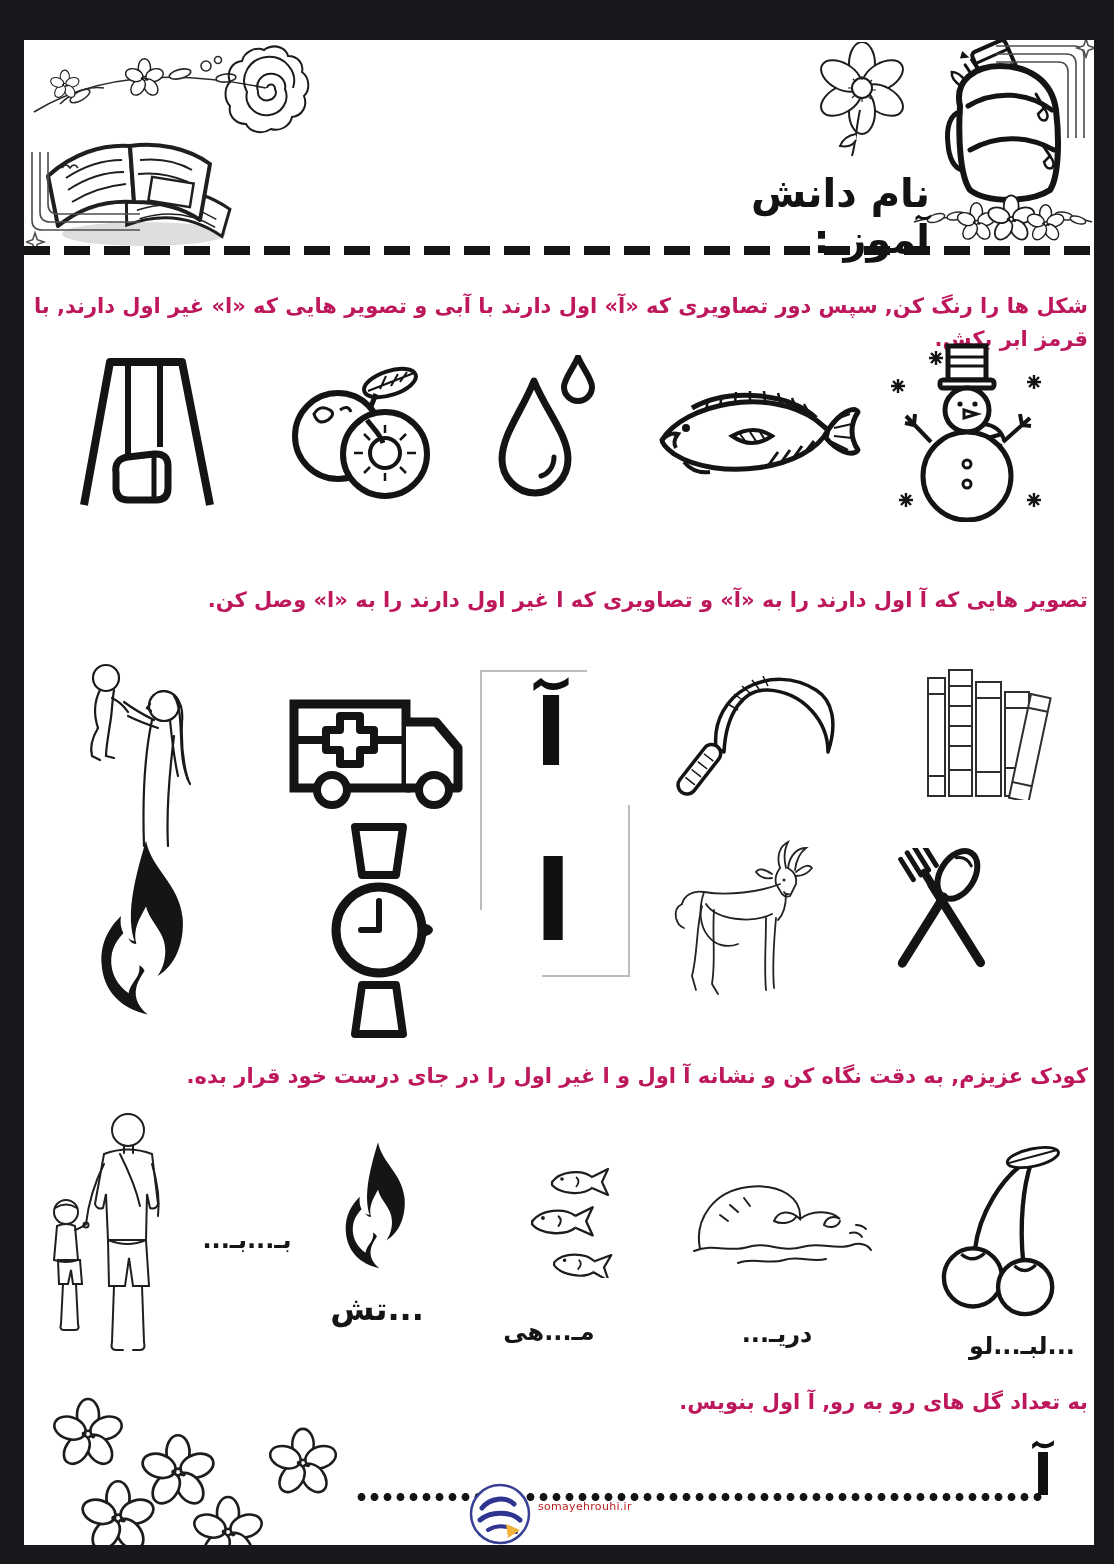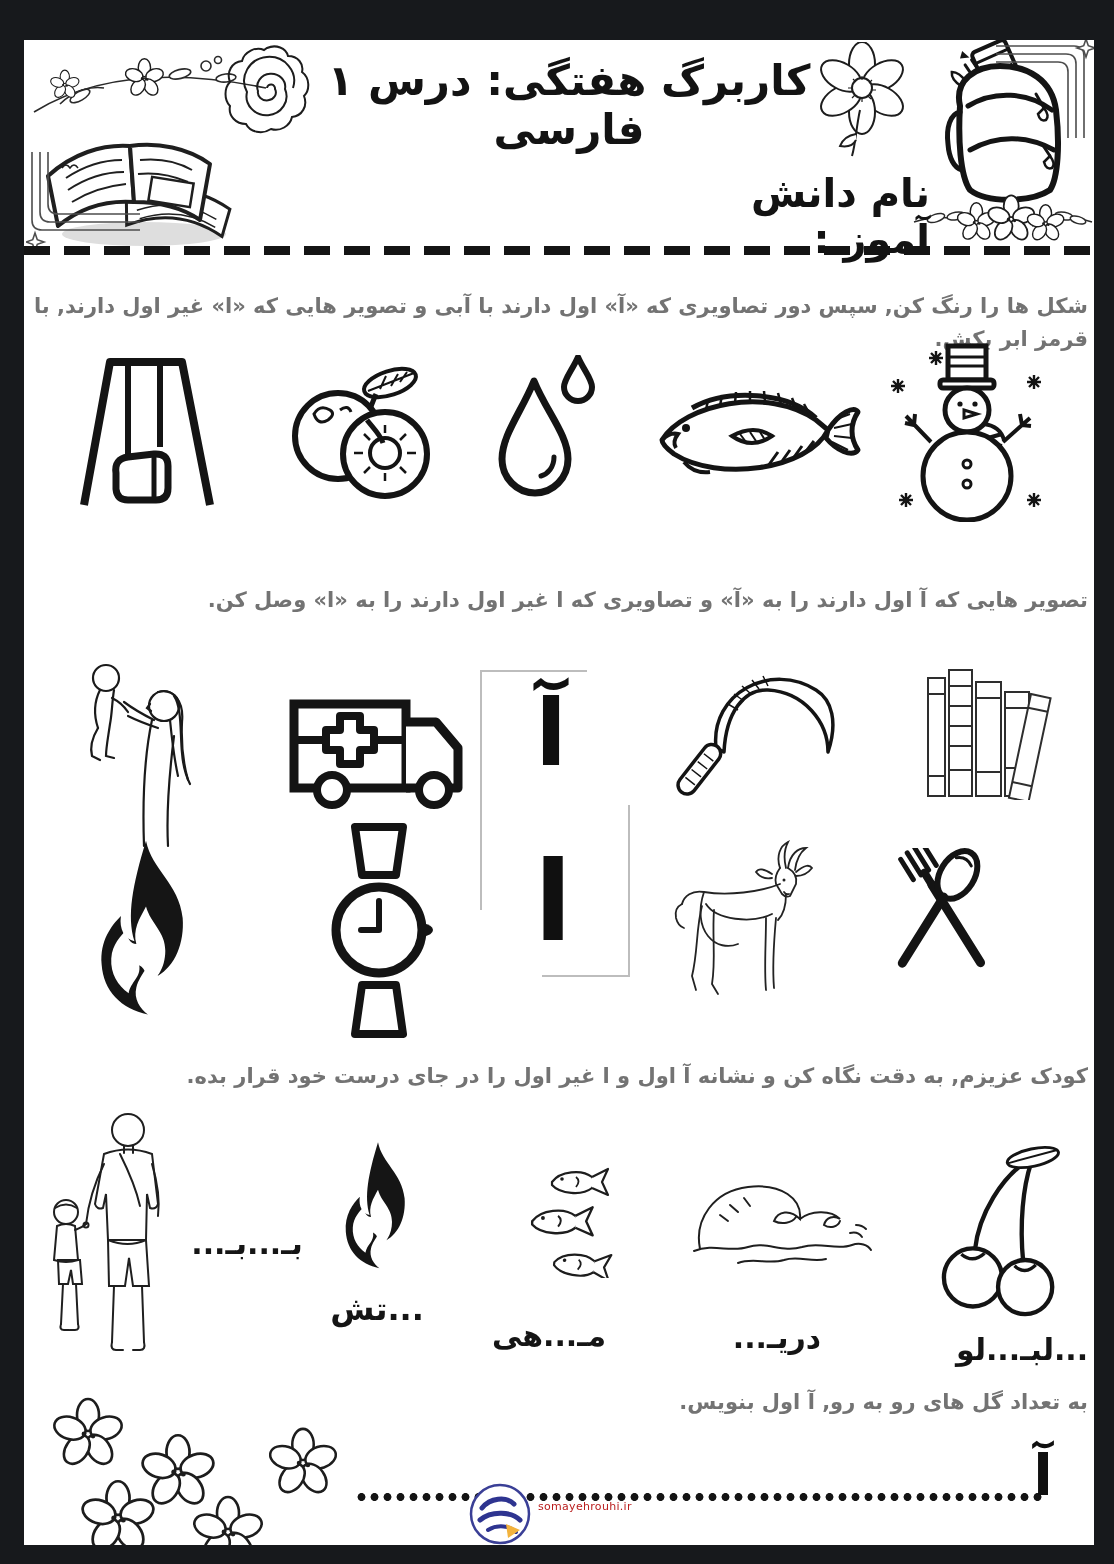--- a/index.html
+++ b/index.html
@@ -1,23 +1,23 @@
 <!DOCTYPE html>
 <html lang="fa"><head>
 <meta charset="utf-8">
 <style>
   html,body{margin:0;padding:0;background:#17191c;}
   .stage{position:relative;width:1114px;height:1564px;background:#17191c;overflow:hidden;
          font-family:"DejaVu Sans",sans-serif;color:#151515;}
   .page{position:absolute;left:24px;top:40px;width:1070px;height:1505px;background:#ffffff;overflow:hidden;}
   .abs{position:absolute;}
   .instr{position:absolute;left:0;right:6px;direction:rtl;text-align:right;
-         font-weight:bold;font-size:21px;line-height:1.55;color:#737373;}
+         font-weight:bold;font-size:21px;line-height:1.55;color:#be185d;}
   .word{position:absolute;direction:rtl;text-align:center;font-weight:bold;
-        font-size:30px;color:#151515;white-space:nowrap;}
+        font-size:24px;color:#151515;white-space:nowrap;}
   .title{position:absolute;direction:rtl;text-align:center;font-weight:bold;
          font-size:42px;color:#131313;}
   .stulabel{position:absolute;direction:rtl;text-align:right;font-weight:bold;
             font-size:40px;color:#131313;}
   .dashline{position:absolute;left:0;width:100%;height:9px;
             background:repeating-linear-gradient(90deg,#141414 0 26px,transparent 26px 40px);}
   .dotline{position:absolute;height:10px;background-image:radial-gradient(circle,#141414 3.6px,transparent 4.3px);
            background-size:13px 10px;background-repeat:repeat-x;}
   .boxA{position:absolute;border-top:2px solid #bdbdbd;border-left:2px solid #bdbdbd;}
   .boxB{position:absolute;border-right:2px solid #bdbdbd;border-bottom:2px solid #bdbdbd;}
@@ -74,21 +74,20 @@
       <circle cx="188" cy="14" r="3.5" fill="#fff"></circle>
       <use href="#daisy-shape" transform="translate(92,10) scale(0.56)"></use>
       <use href="#daisy-shape" transform="translate(18,22) scale(0.42)"></use>
     </svg>
 
     <svg class="abs" style="left:200px;top:2px" width="86" height="95" viewBox="0 0 86 95" fill="none" stroke="#1d1d1d" stroke-width="2">
       <path d="M43,6 C52,2 62,6 64,14 C74,14 80,22 78,30 C86,36 86,48 80,54 C84,64 78,74 68,75 C66,84 56,90 47,87 C38,93 26,90 22,82 C12,82 4,74 6,64 C0,58 0,46 6,40 C2,30 8,20 18,19 C20,10 32,4 40,8 Z"></path>
       <path d="M43,46 a4,4 0 1 1 8,1 a9,8 0 1 1 -17,2 a14,13 0 1 1 27,-2 a20,19 0 1 1 -38,3 a25,24 0 1 1 46,-4"></path>
     </svg>
 
-    <div class="title" style="left:300px;top:16px;width:490px">کاربرگ هفتگی: درس ۱ فارسی</div>
 
     <svg class="abs" style="left:792px;top:2px" width="92" height="118" viewBox="0 0 92 118" fill="#fff" stroke="#1d1d1d" stroke-width="2">
       <ellipse cx="46" cy="22" rx="13" ry="22"></ellipse>
       <ellipse cx="46" cy="22" rx="13" ry="22" transform="rotate(60 46 46)"></ellipse>
       <ellipse cx="46" cy="22" rx="13" ry="22" transform="rotate(120 46 46)"></ellipse>
       <ellipse cx="46" cy="22" rx="13" ry="22" transform="rotate(180 46 46)"></ellipse>
       <ellipse cx="46" cy="22" rx="13" ry="22" transform="rotate(240 46 46)"></ellipse>
       <ellipse cx="46" cy="22" rx="13" ry="22" transform="rotate(300 46 46)"></ellipse>
       <circle cx="46" cy="46" r="10"></circle>
       <g stroke-width="1.2">

